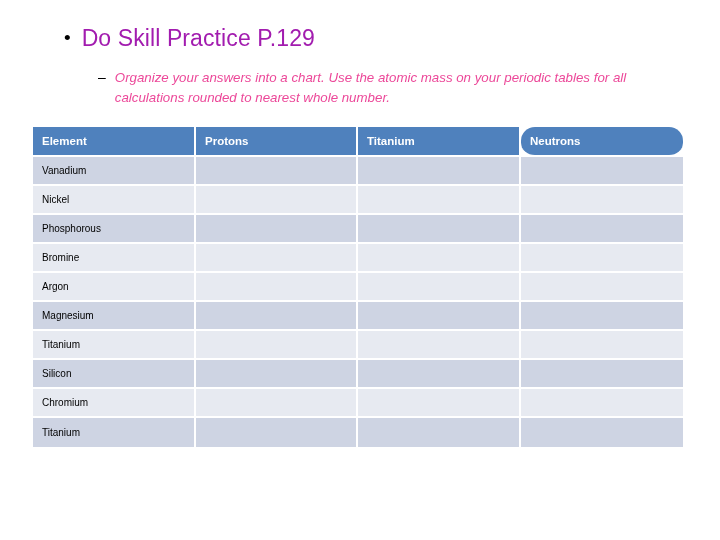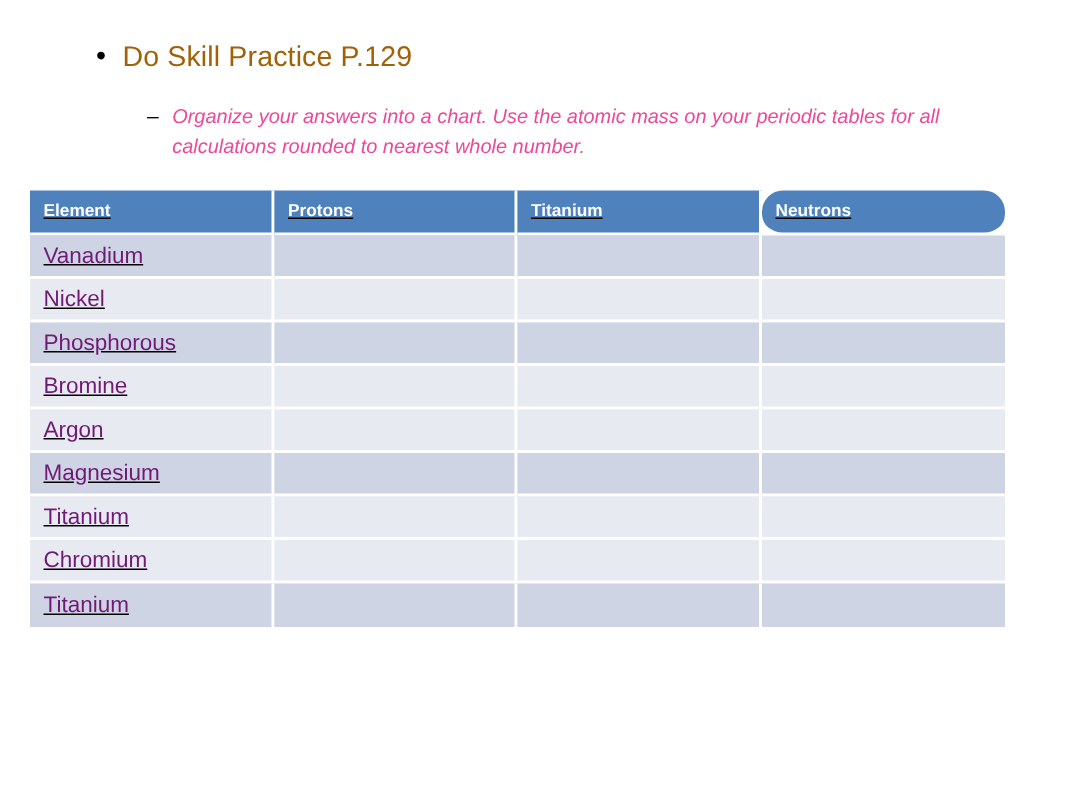--- a/index.html
+++ b/index.html
@@ -32,24 +32,24 @@
     align-items: flex-start;
     color: #000000;
   }
   .bullet-l1 .dot {
     font-size: 19px;
     line-height: 26px;
     margin-right: 11px;
     color: #000000;
   }
   .bullet-l1 .txt {
-    font-size: 19px;
+    font-size: 23px;
     line-height: 27px;
     letter-spacing: 0.1px;
-    color: #a16207;
+    color: #a21caf;
     white-space: nowrap;
   }
 
   
   .bullet-l2 {
     position: absolute;
     left: 98px;
     top: 68px;
     width: 590px;
     display: flex;
@@ -67,27 +67,26 @@
     font-size: 13.3px;
     line-height: 19.5px;
     font-style: italic;
     color: #ec4899;
     text-align: left;
   }
 
   
   .tbl {
     position: absolute;
-    left: 20px;
+    left: 33px;
     top: 127px;
     width: 650px;
     border-collapse: separate;
     border-spacing: 0;
     table-layout: fixed;
-    text-decoration: underline;
   }
   .tbl col.c1 { width: 163px; }
   .tbl col.c2 { width: 162px; }
   .tbl col.c3 { width: 163px; }
   .tbl col.c4 { width: 162px; }
 
   .tbl th {
     background: #4f81bd;
     color: #ffffff;
     font-size: 11.5px;
@@ -96,22 +95,22 @@
     padding: 8px 0 8px 9px;
     height: 16px;
     border-right: 2px solid #ffffff;
     border-bottom: 2px solid #ffffff;
     vertical-align: middle;
     box-sizing: border-box;
   }
   .tbl th:last-child { border-right: none; border-radius: 14px; }
 
   .tbl td {
-    font-size: 15px;
-    color: #701a75;
+    font-size: 10px;
+    color: #000000;
     text-align: left;
     padding: 5px 0 5px 9px;
     height: 29px;
     border-right: 2px solid #ffffff;
     border-bottom: 2px solid #ffffff;
     vertical-align: middle;
     box-sizing: border-box;
     line-height: 16px;
   }
   .tbl td:last-child { border-right: none; }
@@ -186,20 +185,26 @@
         <td></td>
         <td></td>
         <td></td>
       </tr>
       <tr class="band-b">
         <td>Titanium</td>
         <td></td>
         <td></td>
         <td></td>
       </tr>
+      <tr class="band-a">
+        <td>Silicon</td>
+        <td></td>
+        <td></td>
+        <td></td>
+      </tr>
       <tr class="band-b">
         <td>Chromium</td>
         <td></td>
         <td></td>
         <td></td>
       </tr>
       <tr class="band-a">
         <td>Titanium</td>
         <td></td>
         <td></td>

